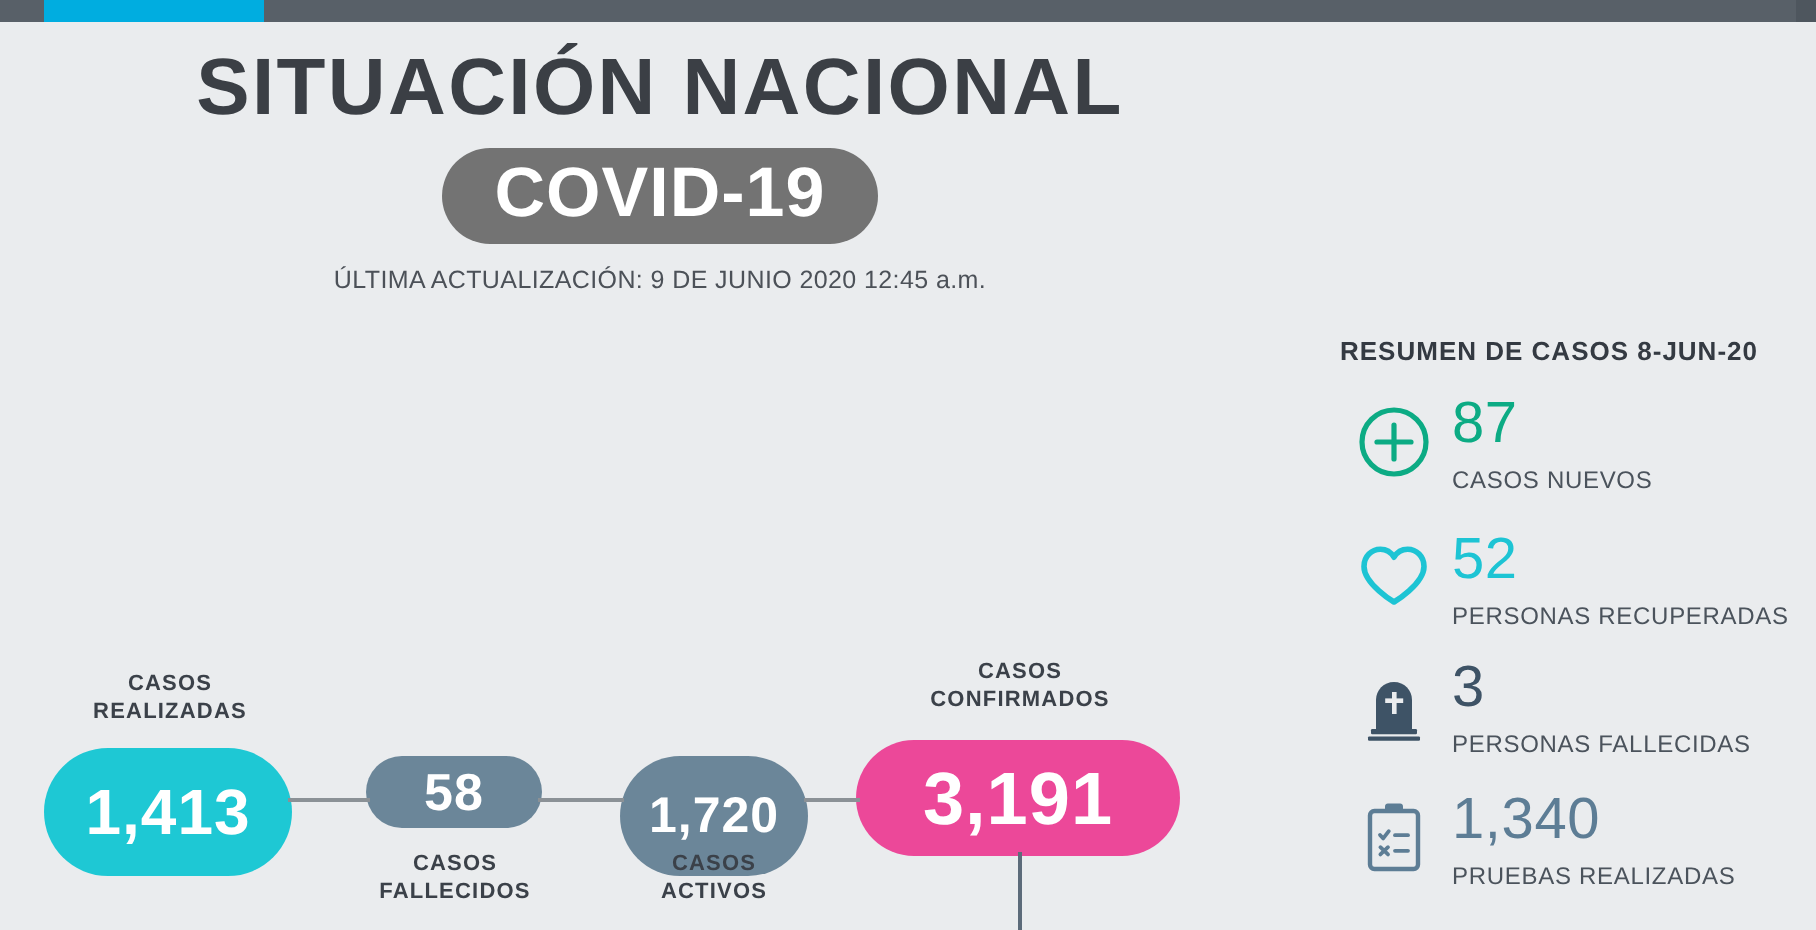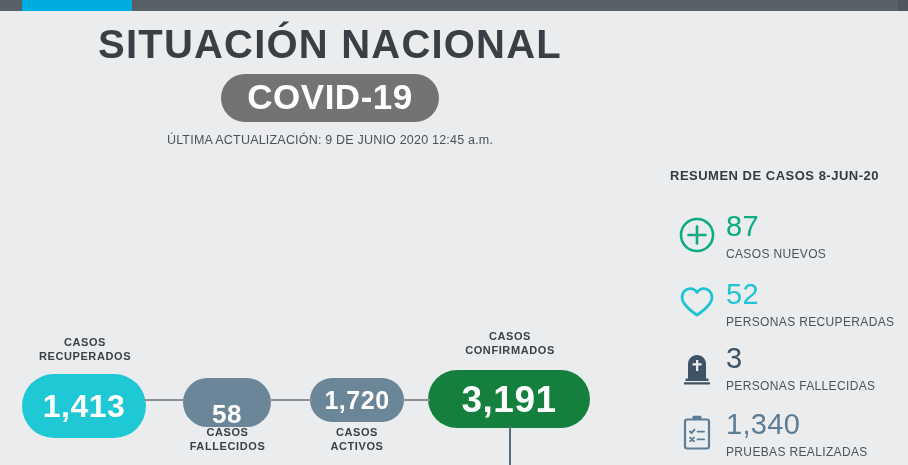--- a/index.html
+++ b/index.html
@@ -121,45 +121,44 @@
     background: #1ec8d4;
   }
   #pill-recuperados .pill-num { font-size: 32px; }
   #cap-recuperados {
     left: 12px; top: 176px; width: 146px;
   }
 
   
   #pill-fallecidos {
     left: 183px; top: 218px;
-    width: 88px; height: 49px;
+    width: 88px; height: 36px;
     background: #6b8699;
-    align-items: flex-end;
   }
   #pill-fallecidos .pill-num { font-size: 26px; }
   #cap-fallecidos {
     left: 175px; top: 266px; width: 105px;
   }
 
   
   #pill-activos {
     left: 310px; top: 218px;
-    width: 94px; height: 44px;
+    width: 94px; height: 60px;
     background: #6b8699;
   }
   #pill-activos .pill-num { font-size: 25px; }
   #cap-activos {
     left: 308px; top: 266px; width: 98px;
   }
 
   
   #pill-confirmados {
     left: 428px; top: 210px;
     width: 162px; height: 58px;
-    background: #15803d;
+    background: #ec4899;
   }
   #pill-confirmados .pill-num { font-size: 37px; }
   #cap-confirmados {
     left: 437px; top: 170px; width: 146px;
   }
 
   
   #conn-rec-fal { left: 144px; top: 239px; width: 41px; }
   #conn-fal-act { left: 269px; top: 239px; width: 43px; }
   #conn-act-conf { left: 402px; top: 239px; width: 28px; }
@@ -180,21 +179,20 @@
     letter-spacing: 0.5px;
     white-space: nowrap;
   }
   .stat-row {
     position: absolute;
     left: 8px;
     width: 240px;
     height: 68px;
     display: flex;
     align-items: flex-start;
-    margin-top: 14px;
   }
   #stat-0 { top: 38px; }
   #stat-1 { top: 106px; }
   #stat-2 { top: 170px; }
   #stat-3 { top: 236px; }
 
   .stat-icon {
     width: 58px;
     display: flex;
     align-items: center;
@@ -235,21 +233,21 @@
   <div id="covid-badge-wrap">
     <span id="covid-badge">COVID-19</span>
   </div>
   <div id="last-update">ÚLTIMA ACTUALIZACIÓN: 9 DE JUNIO 2020 12:45 a.m.</div>
 </div>
 
 <div id="flow">
 
   <div class="caption" id="cap-recuperados">
     <span>CASOS</span><br>
-    <span>RECUPERADOS</span>
+    <span>REALIZADAS</span>
   </div>
 
   <div class="caption" id="cap-confirmados">
     <span>CASOS</span><br>
     <span>CONFIRMADOS</span>
   </div>
 
   <div class="pill" id="pill-recuperados">
     <span class="pill-num">1,413</span>
   </div>

